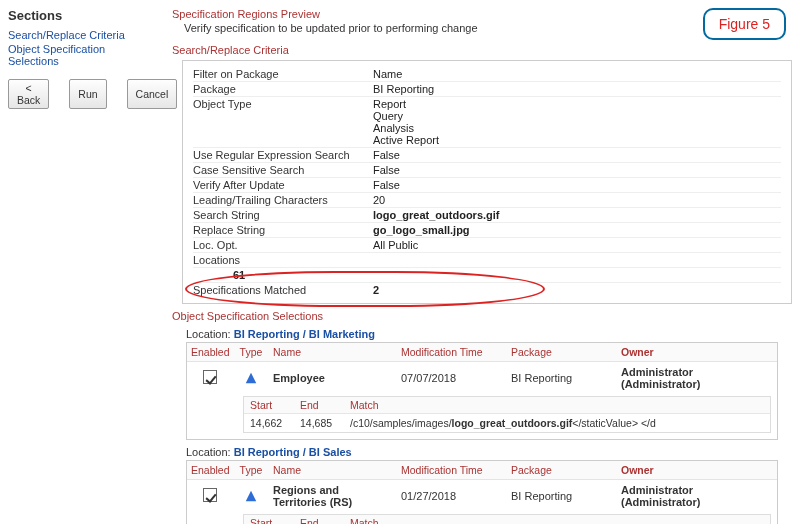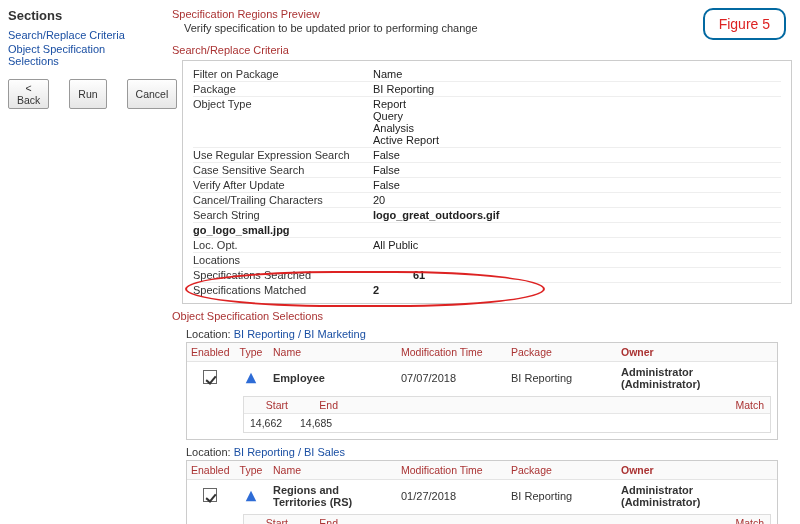--- a/index.html
+++ b/index.html
@@ -44,21 +44,21 @@
   .crit-label { width: 180px; color: #333; }
   .crit-val { flex:1; color: #222; }
   .bold { font-weight: bold; }
   .circle-ann {
     position: absolute; left: 2px; width: 360px; height: 36px;
     border: 2px solid #d22; border-radius: 50% / 60%;
     pointer-events: none;
   }
   .loc-head { margin: 6px 0 2px 14px; font-size: 11px; }
   .loc-head .lbl { color: #333; }
-  .loc-head .val { color: #1a4fa3; }
+  .loc-head .val { color: #1a4fa3; font-weight: bold; }
   .tbl {
     margin: 0 12px 4px 14px; border: 1px solid #ccc; width: calc(100% - 28px);
   }
   .tbl .hdr, .tbl .row { display: flex; align-items: center; }
   .tbl .hdr { background: #fafafa; border-bottom: 1px solid #e4e4e4; font-size: 10.5px; }
   .tbl .hdr > div { color: #a33; padding: 3px 4px; }
   .tbl .row > div { padding: 4px 4px; font-size: 11px; }
   .col-en { width: 46px; text-align:center;}
   .col-type { width: 36px; text-align:center;}
   .col-name { flex: 1.5; }
@@ -72,21 +72,21 @@
   .chk::after {
     content:""; position:absolute; left:2px; top:5px; width:8px; height:4px;
     border-left:2px solid #333; border-bottom:2px solid #333; transform:rotate(-50deg);
   }
   .type-icon svg { width:14px; height:14px; display:block; margin:auto; }
   .subtbl {
     margin: 2px 6px 6px 56px; border:1px solid #ddd;
   }
   .subtbl .hdr2, .subtbl .row2 { display:flex; font-size:10.5px; }
   .subtbl .hdr2 { background:#fafafa; border-bottom:1px solid #e6e6e6; }
-  .subtbl .hdr2 > div { color:#a33; padding:2px 6px;text-align:right; }
+  .subtbl .hdr2 > div { color:#a33; padding:2px 6px; }
   .subtbl .row2 > div { padding:3px 6px; color:#333; }
   .c-start { width:50px; }
   .c-end { width:50px; }
   .c-match { flex:1; }
   .match strong { font-weight:bold; }
 </style>
 </head>
 <body>
 
 <div class="layout">
@@ -133,40 +133,40 @@
         </div>
         <div class="crit-row">
           <div class="crit-label">Case Sensitive Search</div>
           <div class="crit-val" style="white-space: pre-line;">False</div>
         </div>
         <div class="crit-row">
           <div class="crit-label">Verify After Update</div>
           <div class="crit-val" style="white-space: pre-line;">False</div>
         </div>
         <div class="crit-row">
-          <div class="crit-label">Cancel/Trailing Characters</div>
+          <div class="crit-label">Leading/Trailing Characters</div>
           <div class="crit-val" style="white-space: pre-line;">20</div>
         </div>
         <div class="crit-row">
           <div class="crit-label">Search String</div>
           <div class="crit-val bold" style="white-space: pre-line;">logo_great_outdoors.gif</div>
         </div>
         <div class="crit-row">
+          <div class="crit-label">Replace String</div>
           <div class="crit-val bold" style="white-space: pre-line;">go_logo_small.jpg</div>
         </div>
         <div class="crit-row">
           <div class="crit-label">Loc. Opt.</div>
           <div class="crit-val" style="white-space: pre-line;">All Public</div>
         </div>
         <div class="crit-row">
           <div class="crit-label">Locations</div>
           <div class="crit-val" style="white-space: pre-line;"></div>
         </div>
         <div class="crit-row">
-          <div class="crit-label">Specifications Searched</div>
           <div class="crit-val bold" style="white-space: pre-line; padding-left: 40px;">61</div>
         </div>
         <div class="crit-row">
           <div class="crit-label">Specifications Matched</div>
           <div class="crit-val bold" style="white-space: pre-line;">2</div>
         </div>
         <div class="circle-ann" style="bottom:-4px;"></div>
     </div>
 
     <p class="section-head">Object Specification Selections</p>
@@ -194,20 +194,21 @@
           </div>
           <div class="subtbl">
             <div class="hdr2">
               <div class="c-start">Start</div>
               <div class="c-end">End</div>
               <div class="c-match">Match</div>
             </div>
             <div class="row2">
               <div class="c-start">14,662</div>
               <div class="c-end">14,685</div>
+              <div class="c-match match">/c10/samples/images/<strong>logo_great_outdoors.gif</strong>&lt;/staticValue&gt; &lt;/d</div>
             </div>
           </div>
         </div>
         <div class="loc-head"><span class="lbl">Location: </span><span class="val">BI Reporting / BI Sales</span></div>
         <div class="tbl">
           <div class="hdr">
             <div class="col-en">Enabled</div>
             <div class="col-type">Type</div>
             <div class="col-name">Name</div>
             <div class="col-mtime">Modification Time</div>

